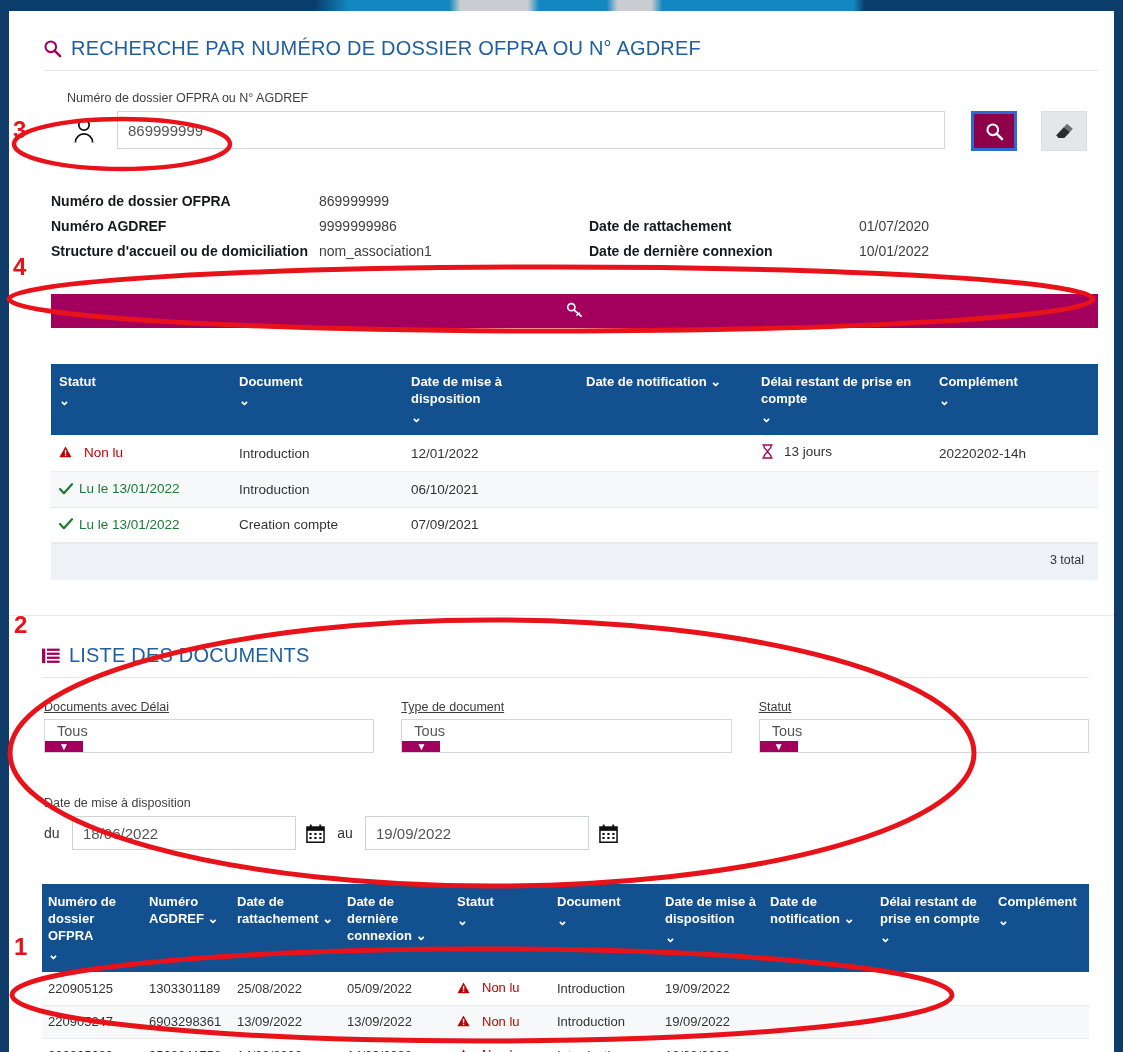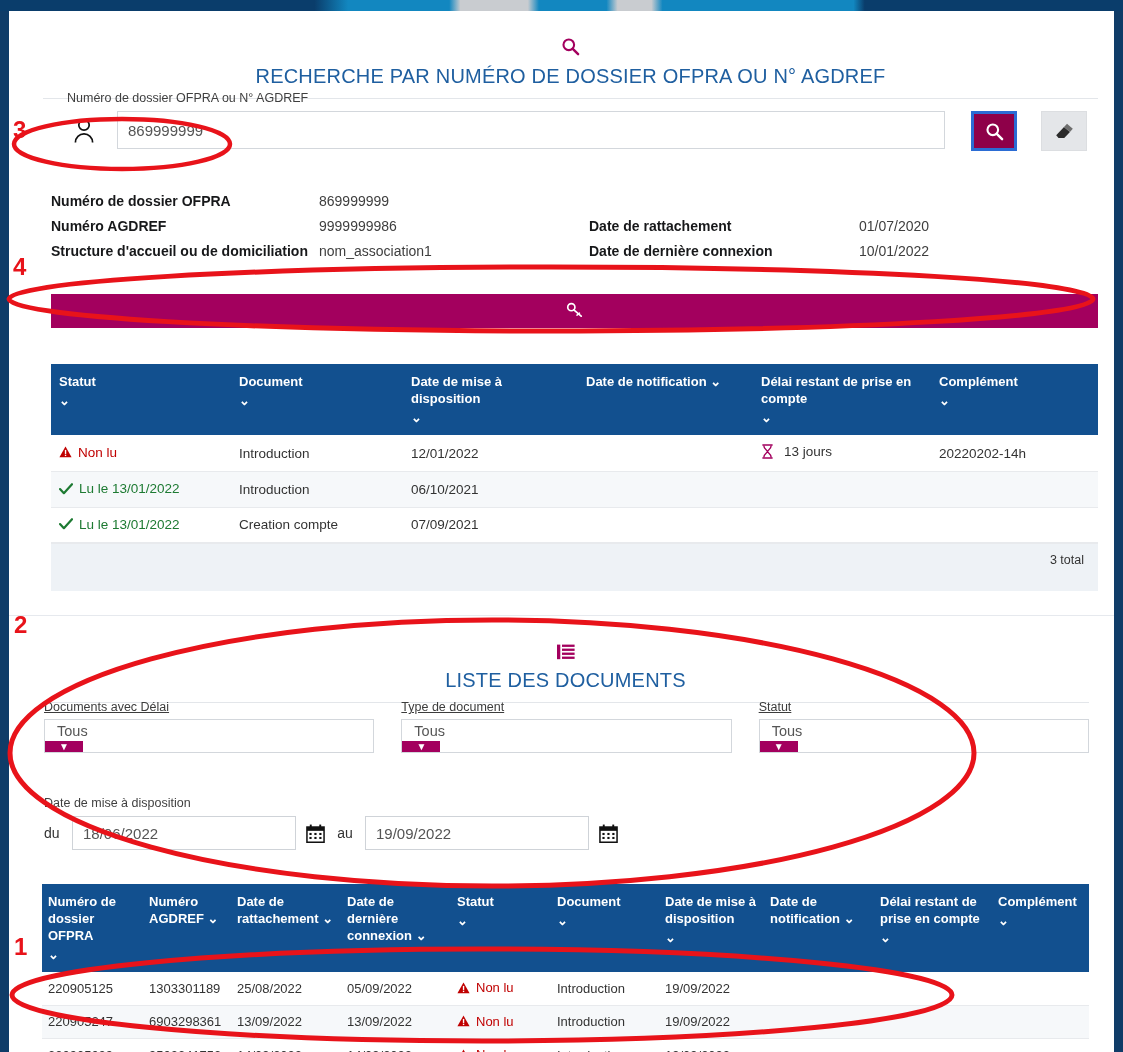--- a/index.html
+++ b/index.html
@@ -35,21 +35,20 @@
      position:absolute; left:6px; top:0; width:1099px; height:572px;
      background:#ffffff;
   }
   .section-title{
     color:#1f5fa0;
     font-size:20px;
     letter-spacing:.2px;
     padding:0 0 10px 0;
     display:flex; align-items:center; gap:9px;
     border-bottom:1px solid #e3e6ea;
-    flex-direction:column;
   }
   .section-title .ti{ color:#a3005e; display:inline-flex; }
   #search-head{ position:absolute; left:28px; top:26px; width:1055px; }
 
   .field-label{
     font-size:12.5px; color:#3c3c3c;text-decoration:underline;
   }
 
   #search-row{
     position:absolute; left:52px; top:100px; width:1020px;
@@ -105,27 +104,27 @@
     background:#12508f; color:#ffffff; text-align:left; font-weight:bold;
     padding:9px 8px 9px 8px; vertical-align:top; font-size:13px; line-height:17px;
   }
   table.grid-table thead th .sortcaret{ display:block; margin-top:2px; }
   table.grid-table thead th .inl{ display:inline; }
   table.grid-table tbody td{
     padding:9px 8px; border-bottom:1px solid #e8eaed; color:#333; vertical-align:middle;
     font-size:13.5px; white-space:nowrap; overflow:hidden;
   }
   table.grid-table tbody tr:nth-child(even){ background:#f6f8fa; }
-  .st-unread{ color:#c00000; display:inline-flex; align-items:center; gap:6px;}
+  .st-unread{ color:#c00000; display:inline-flex; align-items:center; gap:12px;}
   .st-read{ color:#1d7a32; display:inline-flex; align-items:center; gap:6px;}
   .delay-cell{ display:inline-flex; align-items:center; gap:10px; color:#333;}
   #table1-wrap{ position:absolute; left:36px; top:353px; width:1047px; }
   #table1-foot{
      background:#eef2f6; text-align:right; font-size:12.5px; color:#333;
-     padding:9px 14px 24px 0; border-top:1px solid #e8eaed;
+     padding:9px 14px 13px 0; border-top:1px solid #e8eaed;
   }
 
   
   #card-docs{
     position:absolute; left:-3px; top:604px; width:1108px; height:445px;
     background:#ffffff; border:1px solid #e6e9ee; border-left:none; border-right:none;
   }
   #docs-head{ position:absolute; left:36px; top:28px; width:1047px; }
   #filters{ position:absolute; left:38px; top:84px; width:1045px; }
   .filter-row{ display:flex; gap:27px; }

